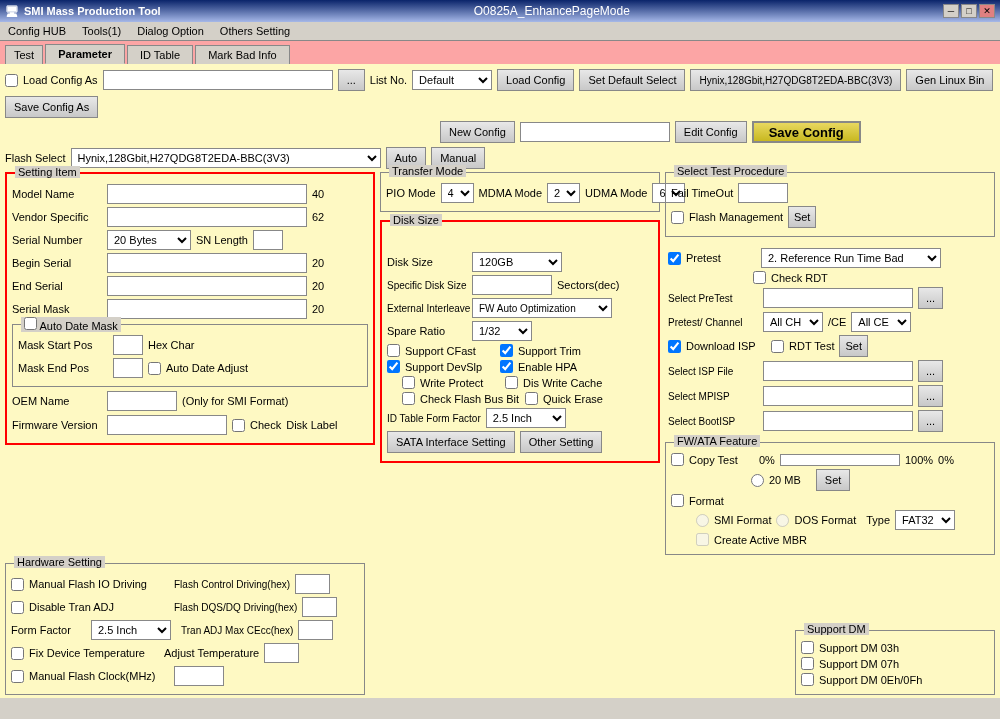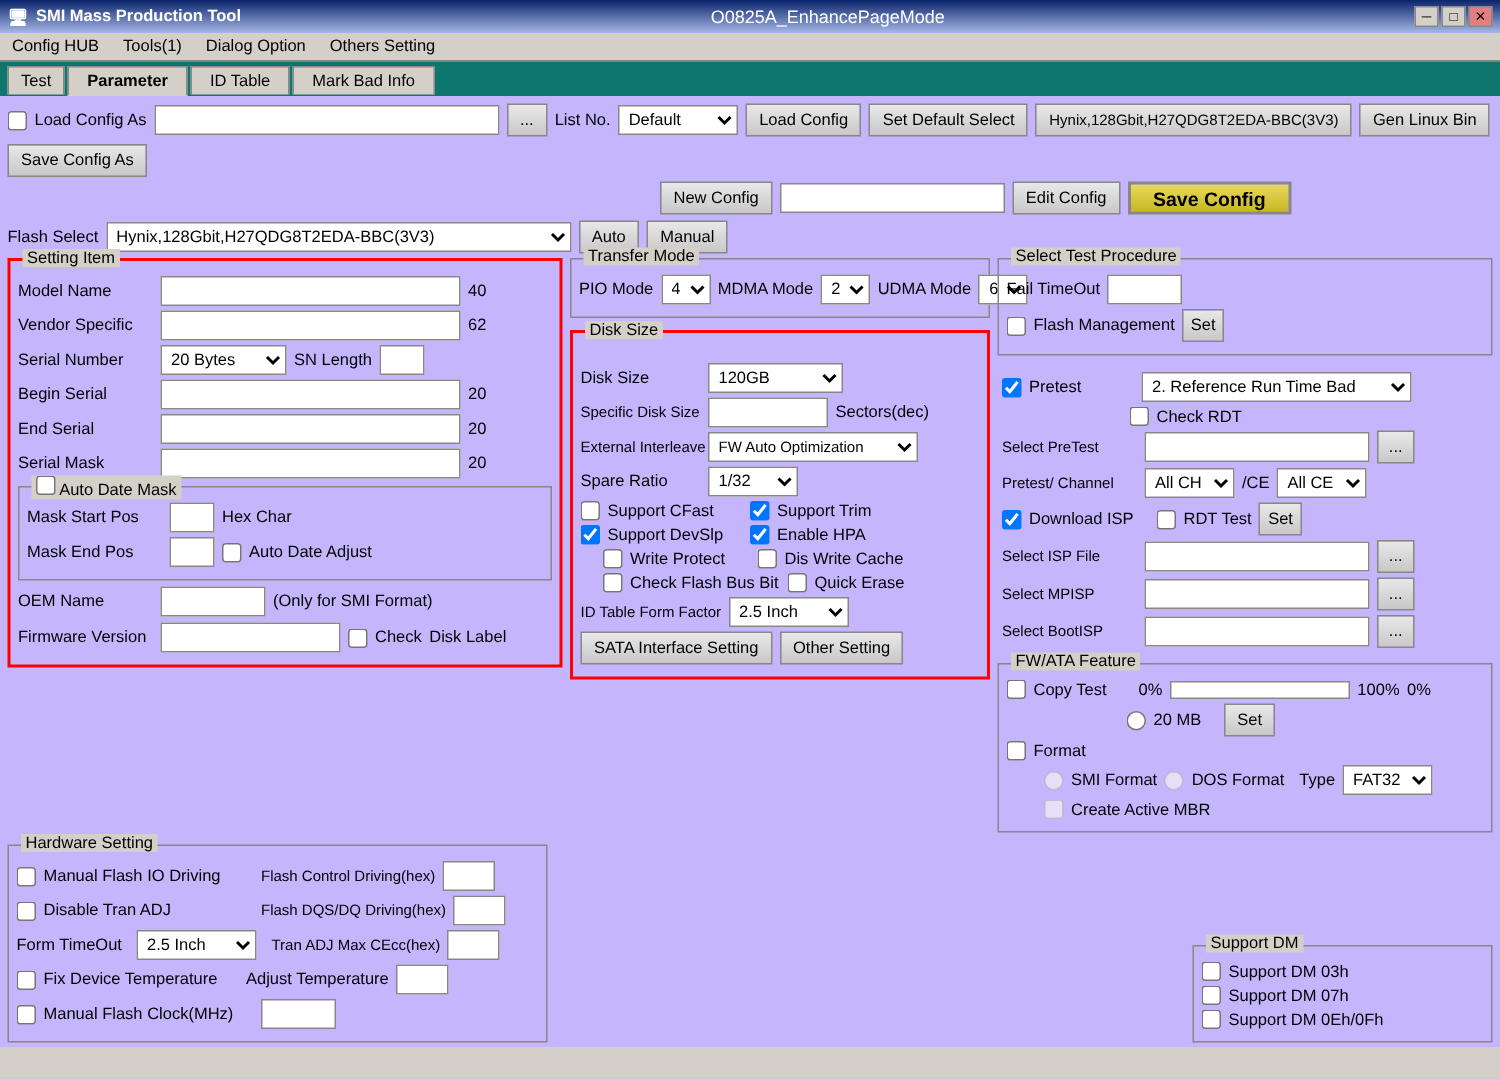--- a/index.html
+++ b/index.html
@@ -25,44 +25,44 @@
       background: #d4d0c8;
       padding: 2px 5px;
       display: flex;
       gap: 10px;
       border-bottom: 1px solid #888;
       font-size: 11px;
     }
     .menu-item { cursor: pointer; padding: 1px 3px; }
     
     .tabs-top {
-      background: #0f766e;
+      background: #fca5a5;
       padding: 3px 5px 0;
       display: flex;
-      align-items: flex-start;
+      align-items: center;
       gap: 2px;
     }
     .tab {
       padding: 3px 12px;
       border: 1px solid #888;
       border-bottom: none;
       cursor: pointer;
       background: #d4d0c8;
       font-size: 11px;
     }
     .tab.active {
       background: #d4d0c8;
       font-weight: bold;
       border-bottom: 1px solid #d4d0c8;
       z-index: 1;
     }
     .tab-test { padding: 3px 8px; }
     
     .main-content {
-      background: #c4b5fd;
+      background: #fef9c3;
       padding: 5px;
       height: calc(100vh - 85px);
       overflow: hidden;
     }
     
     .row { display: flex; align-items: center; gap: 5px; margin-bottom: 3px; }
     
     label { font-size: 11px; white-space: nowrap; }
     
     input[type="text"], input[type="number"] {
@@ -288,21 +288,21 @@
           <select style="width:50px;">
             <option>2</option>
           </select>
           <label>UDMA Mode</label>
           <select style="width:50px;">
             <option>6</option>
           </select>
         </div>
       </div>
 
-      <div class="group-box red-border" style="padding-top:20px;">
+      <div class="group-box red-border" style="padding-top:30px;">
         <span class="group-box-title">Disk Size</span>
 
         <div class="row">
           <label style="width:80px;">Disk Size</label>
           <select style="width:90px;">
             <option>120GB</option>
           </select>
         </div>
 
         <div class="row">
@@ -506,21 +506,21 @@
       </div>
 
       <div class="row">
         <input type="checkbox" style="">
         <label style="width:140px;">Disable Tran ADJ</label>
         <label style="font-size:10px;">Flash DQS/DQ Driving(hex)</label>
         <input type="text" style="width: 35px;">
       </div>
 
       <div class="row">
-        <label style="width:75px;">Form TimeOut</label>
+        <label style="width:75px;">Form Factor</label>
         <select style="width:80px;">
           <option>2.5 Inch</option>
         </select>
         <label style="font-size:10px;margin-left:5px;">Tran ADJ Max CEcc(hex)</label>
         <input type="text" style="width: 35px;">
       </div>
 
       <div class="row">
         <input type="checkbox" style="">
         <label style="width:130px;">Fix Device Temperature</label>

